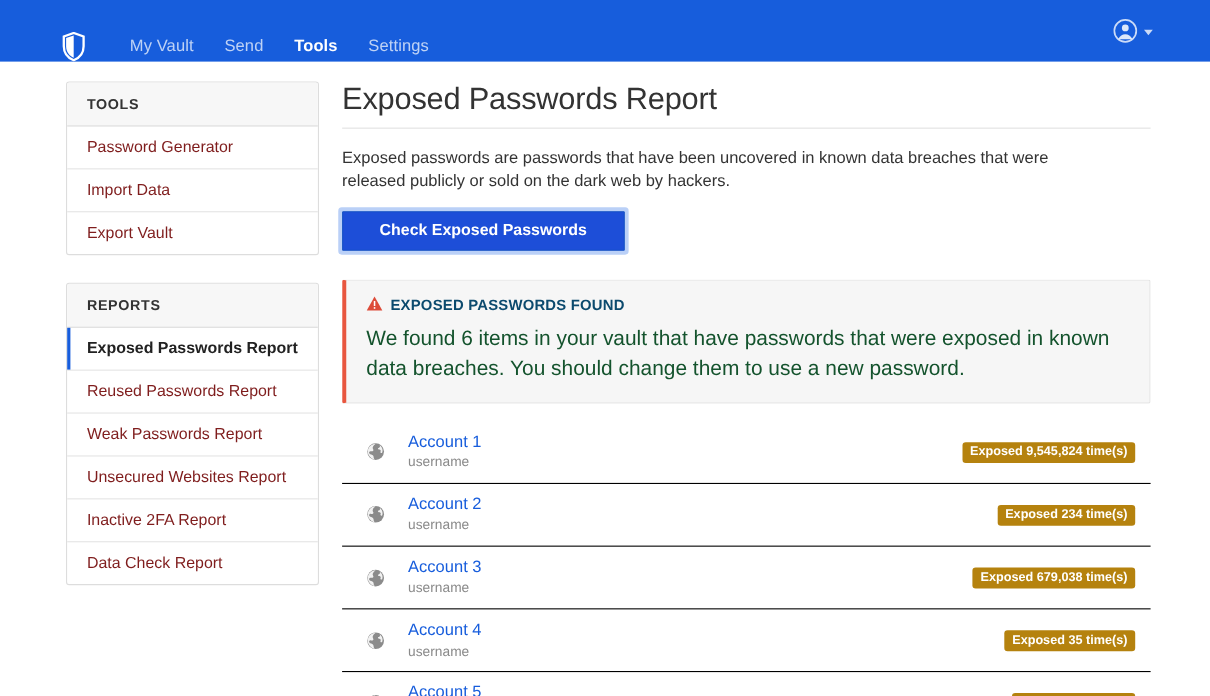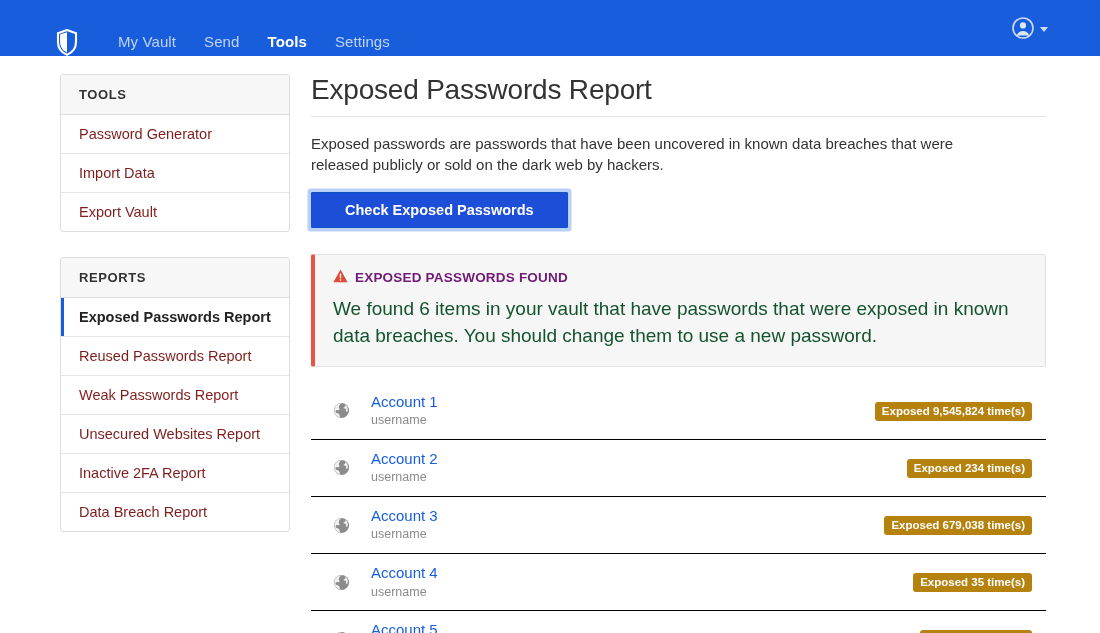--- a/index.html
+++ b/index.html
@@ -149,21 +149,21 @@
   
   .alert {
     background: #f6f6f6;
     border: 1px solid #e3e3e3;
     border-left: 4px solid #e8563f;
     border-radius: 2px;
     padding: 14px 18px 16px 18px;
     margin-bottom: 16px;
   }
   .alert-title {
-    color: #701a75;
+    color: #0c4a6e;
     font-weight: bold;
     font-size: 13.5px;
     letter-spacing: .2px;
     display: flex;
     align-items: center;
     gap: 7px;
     margin-bottom: 9px;
   }
   .alert-body {
     font-size: 19px;
@@ -279,21 +279,21 @@
         <li>
           <a>Weak Passwords Report</a>
         </li>
         <li>
           <a>Unsecured Websites Report</a>
         </li>
         <li>
           <a>Inactive 2FA Report</a>
         </li>
         <li>
-          <a>Data Breach Report</a>
+          <a>Data Check Report</a>
         </li>
       </ul>
     </div>
 
   </div>
 
   <div class="content">
 
     <h1 class="page-title">Exposed Passwords Report</h1>
     <hr class="title-rule">

